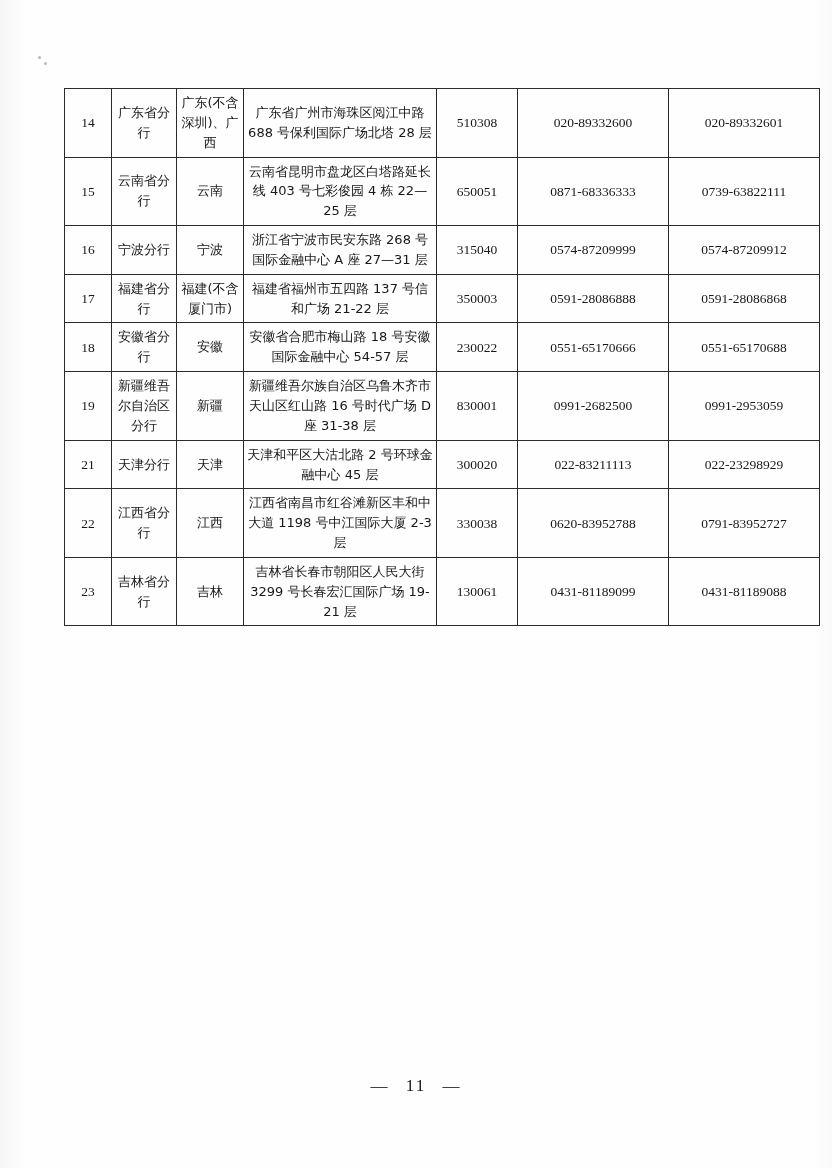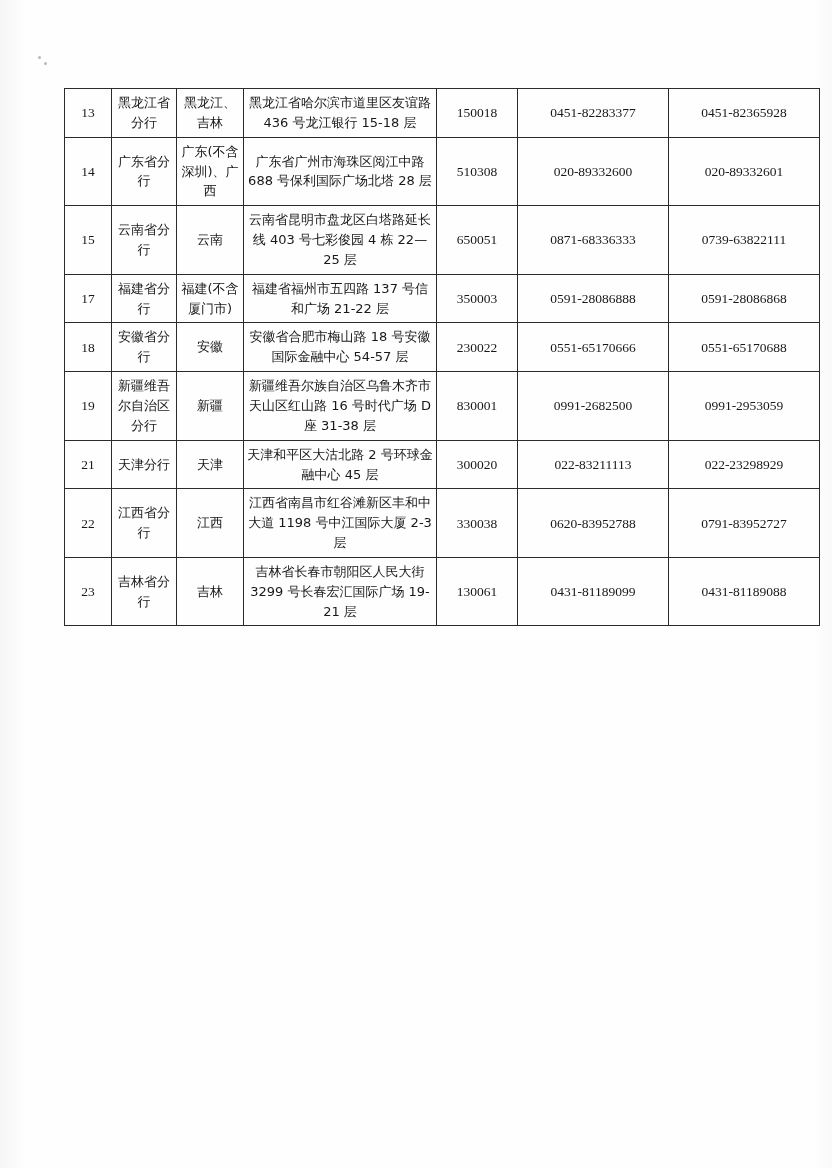--- a/index.html
+++ b/index.html
@@ -85,29 +85,20 @@
 <div class="page">
 
   <div class="scan-tint"></div>
   <div class="mark" style="left:38px; top:56px;"></div>
   <div class="mark" style="left:44px; top:62px;"></div>
 
   <div class="table-wrap">
     <table class="doc-table">
       <tbody>
 
-        <tr>
-          <td class="c-idx">13</td>
-          <td class="c-branch"><span class="cn">黑龙江省分行</span></td>
-          <td class="c-area"><span class="cn">黑龙江、吉林</span></td>
-          <td class="c-addr"><span class="cn">黑龙江省哈尔滨市道里区友谊路 436 号龙江银行 15-18 层</span></td>
-          <td class="c-zip">150018</td>
-          <td class="c-tel">0451-82283377</td>
-          <td class="c-fax">0451-82365928</td>
-        </tr>
 
         <tr>
           <td class="c-idx">14</td>
           <td class="c-branch"><span class="cn">广东省分行</span></td>
           <td class="c-area"><span class="cn">广东(不含深圳)、广西</span></td>
           <td class="c-addr"><span class="cn">广东省广州市海珠区阅江中路 688 号保利国际广场北塔 28 层</span></td>
           <td class="c-zip">510308</td>
           <td class="c-tel">020-89332600</td>
           <td class="c-fax">020-89332601</td>
         </tr>
@@ -115,20 +106,29 @@
         <tr>
           <td class="c-idx">15</td>
           <td class="c-branch"><span class="cn">云南省分行</span></td>
           <td class="c-area"><span class="cn">云南</span></td>
           <td class="c-addr"><span class="cn">云南省昆明市盘龙区白塔路延长线 403 号七彩俊园 4 栋 22—25 层</span></td>
           <td class="c-zip">650051</td>
           <td class="c-tel">0871-68336333</td>
           <td class="c-fax">0739-63822111</td>
         </tr>
 
+        <tr>
+          <td class="c-idx">16</td>
+          <td class="c-branch"><span class="cn">宁波分行</span></td>
+          <td class="c-area"><span class="cn">宁波</span></td>
+          <td class="c-addr"><span class="cn">浙江省宁波市民安东路 268 号国际金融中心 A 座 27—31 层</span></td>
+          <td class="c-zip">315040</td>
+          <td class="c-tel">0574-87209999</td>
+          <td class="c-fax">0574-87209912</td>
+        </tr>
 
         <tr>
           <td class="c-idx">17</td>
           <td class="c-branch"><span class="cn">福建省分行</span></td>
           <td class="c-area"><span class="cn">福建(不含厦门市)</span></td>
           <td class="c-addr"><span class="cn">福建省福州市五四路 137 号信和广场 21-22 层</span></td>
           <td class="c-zip">350003</td>
           <td class="c-tel">0591-28086888</td>
           <td class="c-fax">0591-28086868</td>
         </tr>
@@ -182,14 +182,19 @@
           <td class="c-zip">130061</td>
           <td class="c-tel">0431-81189099</td>
           <td class="c-fax">0431-81189088</td>
         </tr>
 
 
       </tbody>
     </table>
   </div>
 
+  <div class="footer">
+    <span>—</span>
+    <span class="pg">11</span>
+    <span>—</span>
+  </div>
 
 </div>
 
 </body></html>

